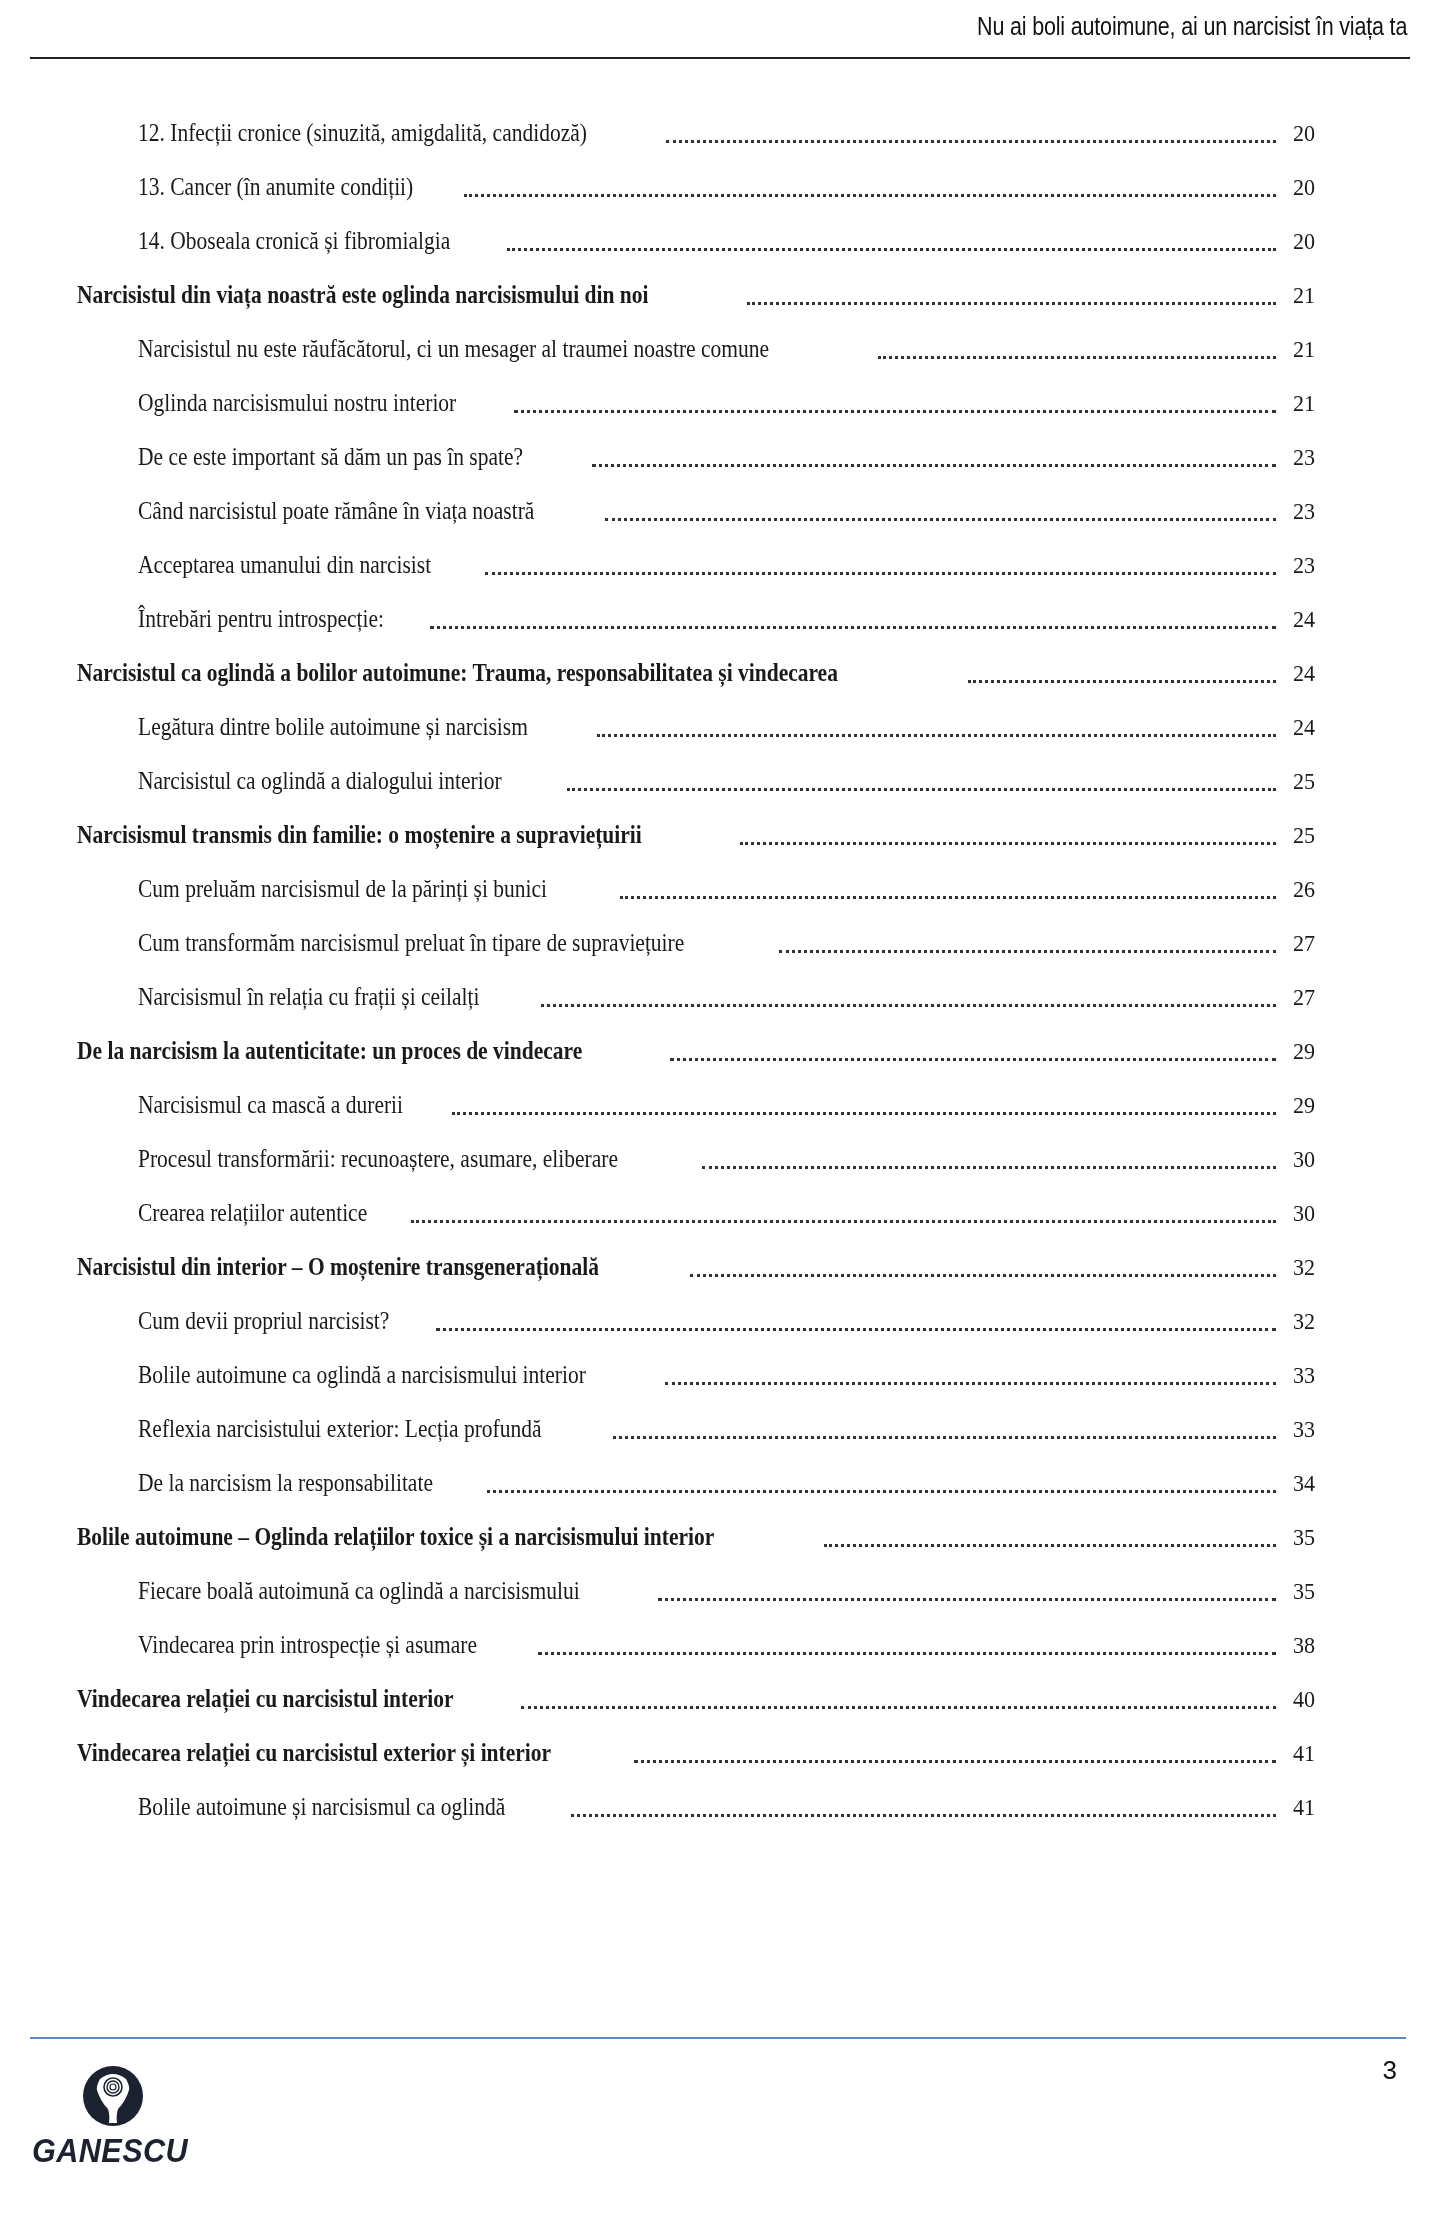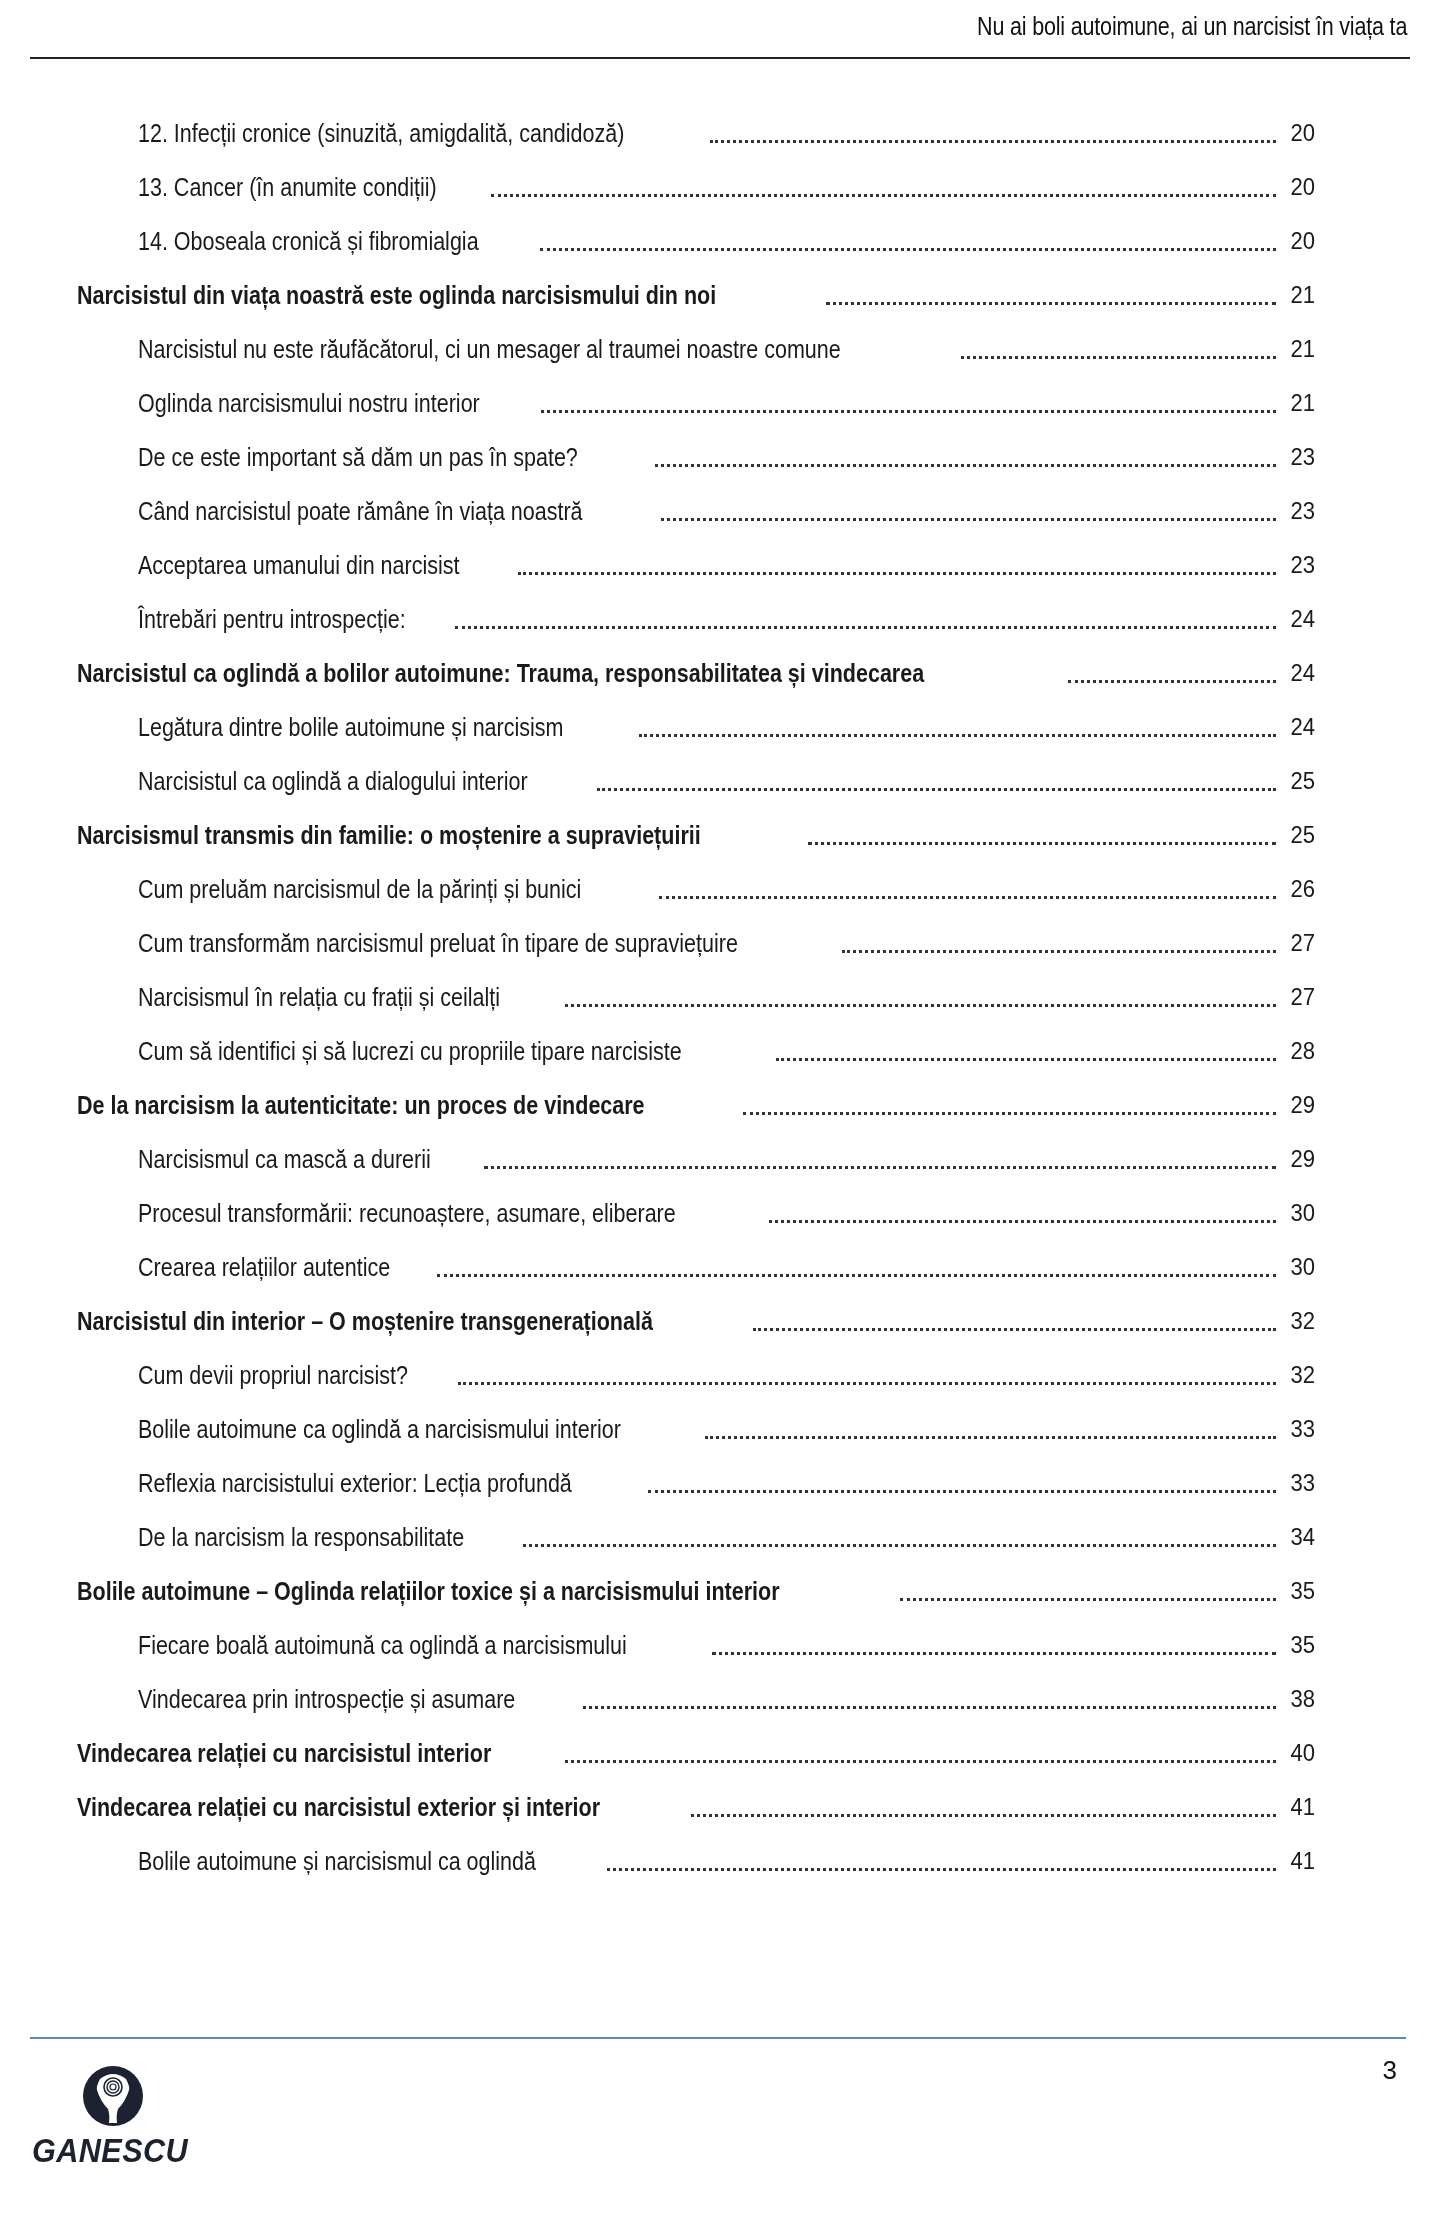--- a/index.html
+++ b/index.html
@@ -9,21 +9,21 @@
   }
   .running-header {
     position: absolute; right: 38px; top: 12px;
     font-size: 25px; letter-spacing: -0.2px; color: #111;
     transform: scaleX(0.86); transform-origin: right center;
   }
   .header-rule {
     position: absolute; left: 30px; width: 1380px; top: 57px; height: 2px; background: #222;
   }
   .toc {
-    position: absolute; left: 77px; width: 1238px; top: 106px;
+    position: absolute; left: 77px; width: 1238px; top: 106px; font-family: Liberation Serif, serif;
   }
   .toc-row {
     position: relative; height: 54px; display: flex; align-items: center;
     font-size: 25px; white-space: nowrap;
   }
   .toc-row.level-2 { padding-left: 61px; }
   .toc-row.level-1 { font-weight: bold; justify-content: center; }
   .toc-title {
     display: inline-block; transform: scaleX(0.86); transform-origin: left center;
     background: #fff; position: relative; z-index: 2; padding-right: 2px;
@@ -135,25 +135,20 @@
     </div>
     <div class="toc-row level-2">
       <span class="toc-title">Cum transformăm narcisismul preluat în tipare de supraviețuire</span>
       <span class="toc-leader"></span>
       <span class="toc-page">27</span>
     </div>
     <div class="toc-row level-2">
       <span class="toc-title">Narcisismul în relația cu frații și ceilalți</span>
       <span class="toc-leader"></span>
       <span class="toc-page">27</span>
-    </div>
-    <div class="toc-row level-2">
-      <span class="toc-title">Cum să identifici și să lucrezi cu propriile tipare narcisiste</span>
-      <span class="toc-leader"></span>
-      <span class="toc-page">28</span>
     </div>
     <div class="toc-row level-1">
       <span class="toc-title">De la narcisism la autenticitate: un proces de vindecare</span>
       <span class="toc-leader"></span>
       <span class="toc-page">29</span>
     </div>
     <div class="toc-row level-2">
       <span class="toc-title">Narcisismul ca mască a durerii</span>
       <span class="toc-leader"></span>
       <span class="toc-page">29</span>

